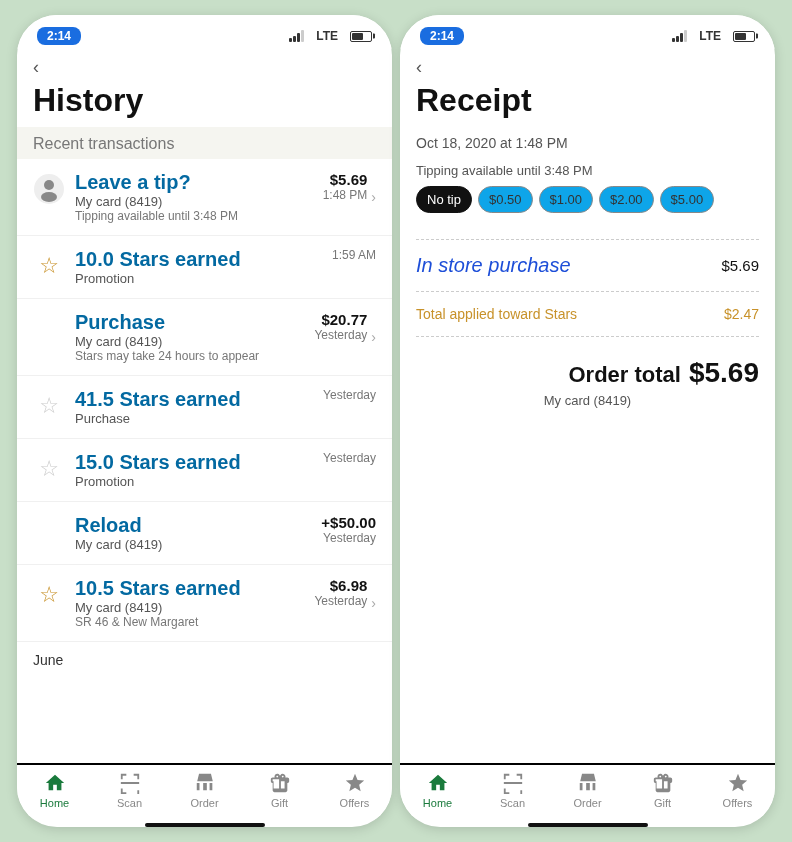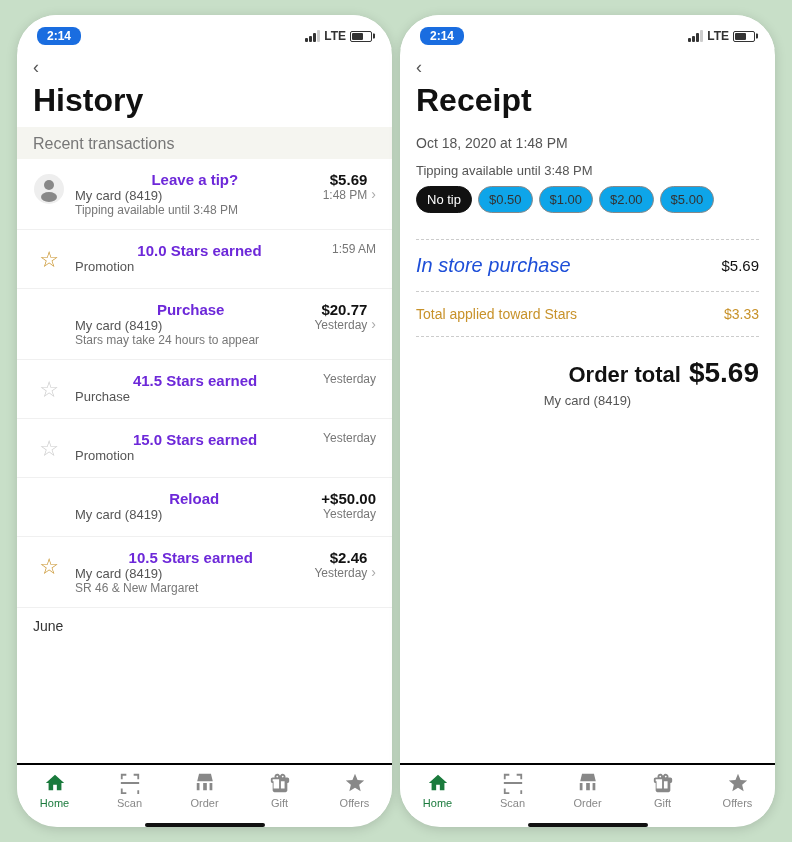--- a/index.html
+++ b/index.html
@@ -41,21 +41,21 @@
       background: #1a6de0;
       color: #fff;
       border-radius: 8px;
       padding: 2px 10px;
       font-size: 12px;
       font-weight: 600;
     }
     .status-right {
       display: flex;
       align-items: center;
-      gap: 4px;
+      gap: 12px;
       font-size: 12px;
       color: #333;
     }
     .signal-bars {
       display: flex;
       align-items: flex-end;
       gap: 1px;
     }
     .bar {
       width: 3px;
@@ -136,24 +136,23 @@
       margin-top: 2px;
     }
     .tx-icon svg {
       width: 100%;
       height: 100%;
     }
     .tx-body {
       flex: 1;
     }
     .tx-title {
-      font-size: 15px;
+      font-size: 20px;
       font-weight: 700;
-      color: #6d28d9;
-      text-align: center;
+      color: #0369a1;
     }
     .tx-sub {
       font-size: 13px;
       color: #555;
     }
     .tx-note {
       font-size: 12px;
       color: #777;
     }
     .tx-right {
@@ -438,21 +437,21 @@
       <div class="tx-item">
         <div class="tx-icon" style="display:flex;align-items:center;justify-content:center;">
           <span style="font-size:22px;color:#c8922a;">☆</span>
         </div>
         <div class="tx-body">
           <div class="tx-title">10.5 Stars earned</div>
           <div class="tx-sub">My card (8419)</div>
           <div class="tx-note">SR 46 &amp; New Margaret</div>
         </div>
         <div class="tx-right">
-          <span class="tx-amount">$2.46</span>
+          <span class="tx-amount">$6.98</span>
           <span class="tx-time">Yesterday</span>
         </div>
         <span class="tx-chevron">›</span>
       </div>
 
       <div class="month-label">June</div>
     </div>
 
     <div class="bottom-nav">
       <div class="nav-item active">
@@ -537,21 +536,21 @@
 
       <div class="receipt-row">
         <span class="receipt-row-label">In store purchase</span>
         <span class="receipt-row-value">$5.69</span>
       </div>
 
       <hr class="receipt-divider">
 
       <div class="receipt-row">
         <span class="receipt-stars-label">Total applied toward Stars</span>
-        <span class="receipt-stars-value">$3.33</span>
+        <span class="receipt-stars-value">$2.47</span>
       </div>
 
       <hr class="receipt-divider">
 
       <div style="margin-top:20px; text-align:right;">
         <div class="order-total-row">
           <span class="order-total-label">Order total</span>
           <span class="order-total-amount">$5.69</span>
         </div>
         <div class="order-card">My card (8419)</div>

